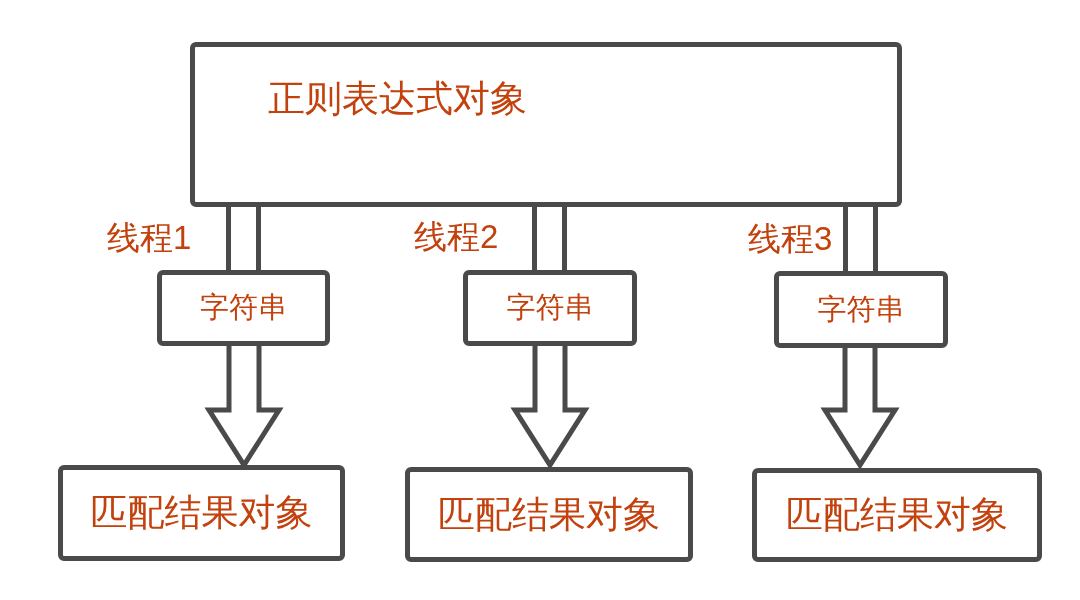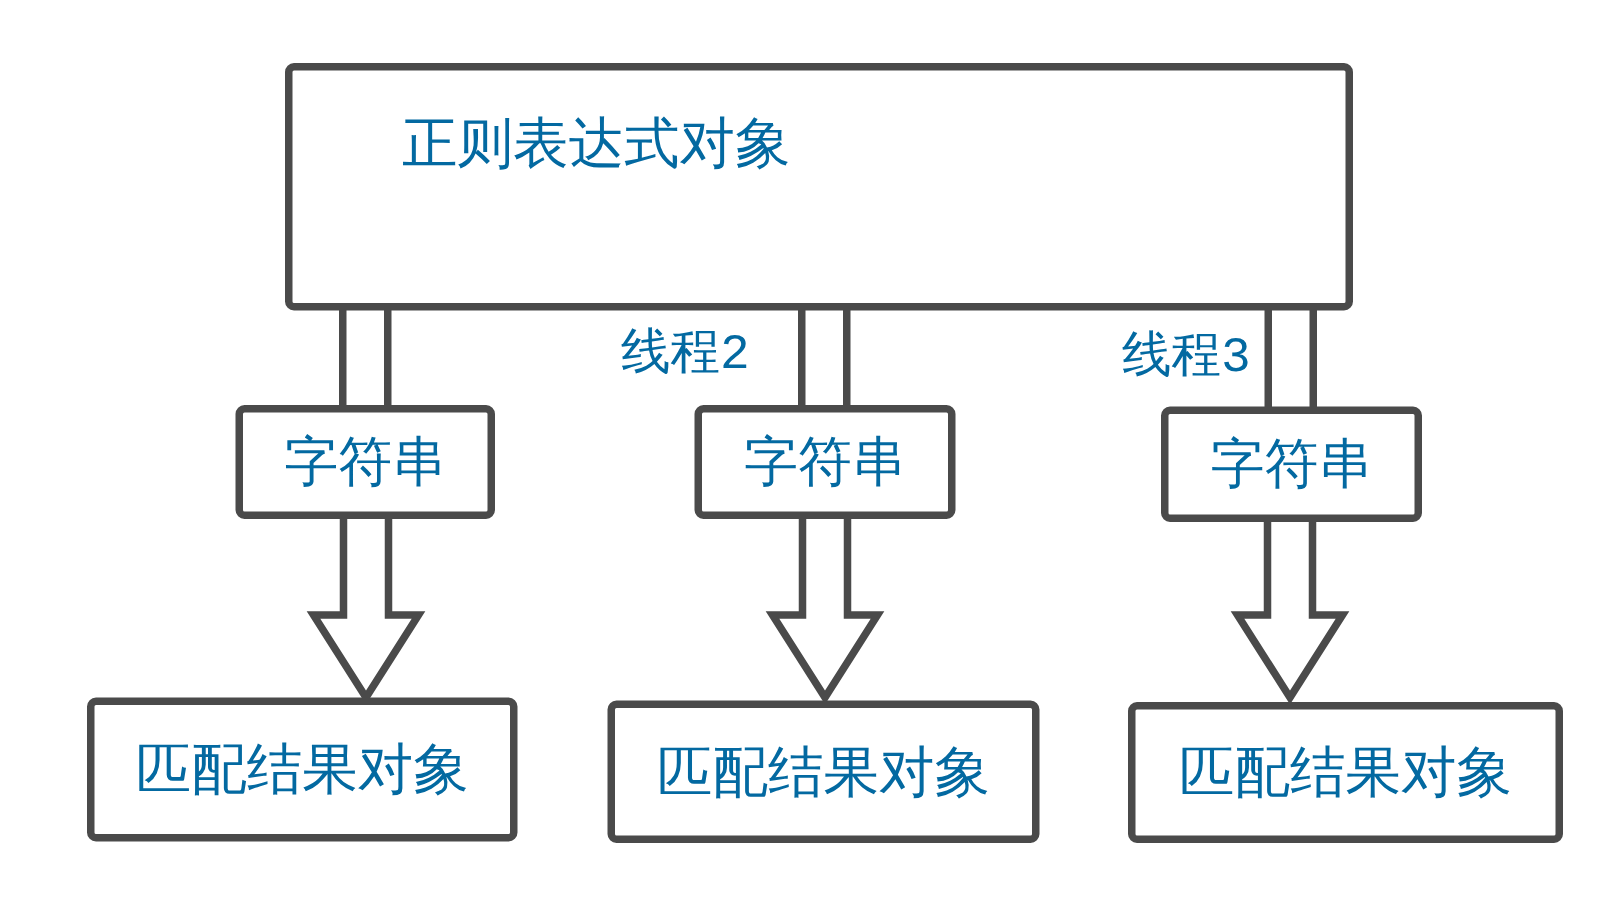--- a/index.html
+++ b/index.html
@@ -6,22 +6,22 @@
     margin: 0;
     padding: 0;
     background: #ffffff;
   }
   .canvas {
     position: relative;
     width: 1080px;
     height: 600px;
     background: #ffffff;
     overflow: hidden;
-    font-family: Liberation Mono, monospace;
-    color: #0369a1;
+    font-family: Liberation Sans, sans-serif;
+    color: #c2410c;
   }
   .box {
     position: absolute;
     box-sizing: border-box;
     border: 5px solid #4a4a4a;
     border-radius: 6px;
     background: #ffffff;
     z-index: 2;
   }
   .top-box {
@@ -35,21 +35,21 @@
     left: 73px;
     top: 32px;
     font-size: 37px;
     line-height: 1.1;
     white-space: nowrap;
   }
   .mid-box {
     display: flex;
     align-items: center;
     justify-content: center;
-    font-size: 36px;
+    font-size: 29px;
     white-space: nowrap;
   }
   .result-box {
     display: flex;
     align-items: center;
     justify-content: center;
     font-size: 37px;
     white-space: nowrap;
   }
   
@@ -98,20 +98,21 @@
 </head>
 <body>
 
 <div class="canvas">
 
   <div class="box top-box">
     <span class="label">正则表达式对象</span>
   </div>
 
   <div class="connector c1"></div>
+  <span class="thread-label t1">线程1</span>
   <div class="box mid-box s1">
     <span>字符串</span>
   </div>
   <svg class="arrow a1" viewBox="0 0 80 124" xmlns="http://www.w3.org/2000/svg">
     <path d="M25 0 L25 64 L5 64 L40 119 L75 64 L55 64 L55 0" fill="#ffffff" stroke="#4a4a4a" stroke-width="5" stroke-linejoin="miter"></path>
   </svg>
   <div class="box result-box b1">
     <span>匹配结果对象</span>
   </div>
 

